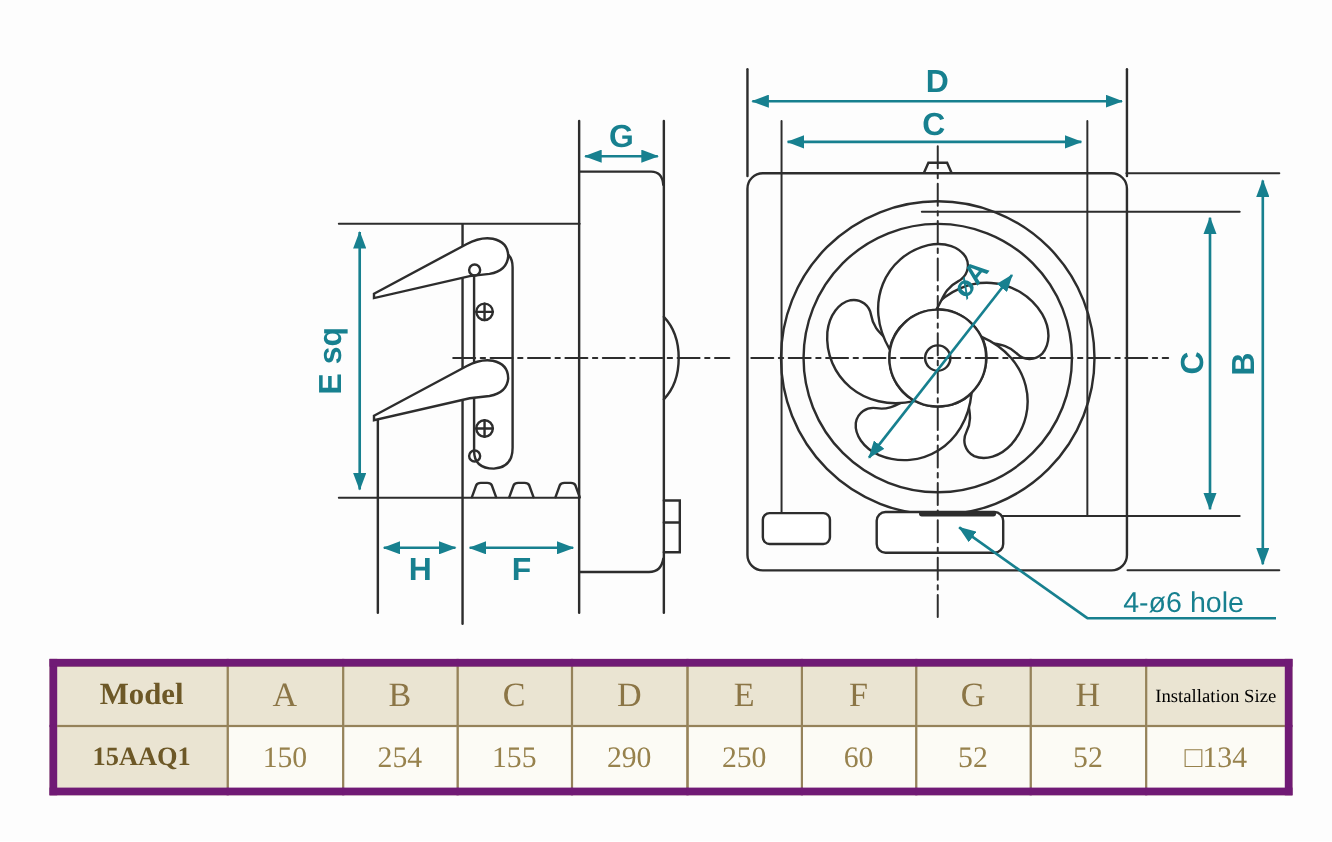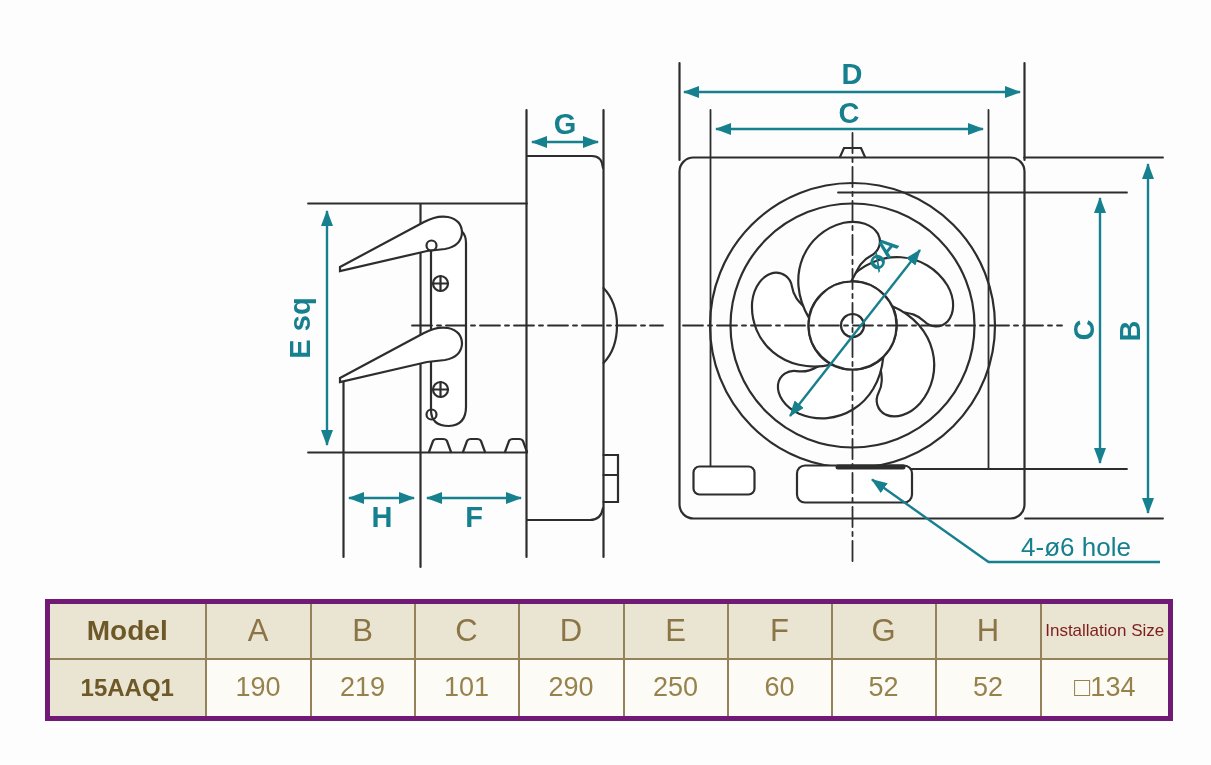--- a/index.html
+++ b/index.html
@@ -4,28 +4,28 @@
 <style>
   html,body{margin:0;padding:0;background:#ffffff;}
   .stage{position:relative;width:1211px;height:765px;background:#fdfdfd;overflow:hidden;
          font-family:"Liberation Sans",sans-serif;}
   .stage svg{position:absolute;left:0;top:0;}
   svg text{font-family:"Liberation Sans",sans-serif;font-weight:bold;fill:#17808F;}
   svg text.note{font-weight:normal;}
 
   .table-wrap{position:absolute;left:45px;top:599px;}
   table.spec{border-collapse:collapse;table-layout:fixed;width:1123px;
-             border:5px solid #701a75;background:#C9BD9C;}
+             border:7px solid #701a75;background:#C9BD9C;font-family:Liberation Serif, serif;}
   table.spec th,table.spec td{border:2px solid #95825A;text-align:center;vertical-align:middle;
              padding:0;overflow:hidden;}
   tr.hdr{height:57px;}
   tr.data{height:60px;}
   tr.hdr th{background:#EAE4D2;color:#8B7546;font-size:31px;font-weight:normal;}
   tr.hdr th.model-h{font-size:28px;font-weight:bold;color:#6D5827;}
-  tr.hdr th.small{font-size:17px;line-height:1.12;font-weight:normal;color:#7f1d1d;margin-top:40px;}
+  tr.hdr th.small{font-size:17px;line-height:1.12;font-weight:normal;color:#000000;margin-top:40px;}
   tr.data td{background:#FCFBF5;color:#97824D;font-size:27px;}
   tr.data td.model{background:#EAE4D2;color:#6D5827;font-weight:bold;font-size:24px;}
 </style>
 </head>
 <body>
 
 <div class="stage">
 
   <svg width="1211" height="600" viewBox="0 0 1211 600">
     <defs>
@@ -165,23 +165,23 @@
         <th>C</th>
         <th>D</th>
         <th>E</th>
         <th>F</th>
         <th>G</th>
         <th>H</th>
         <th class="small">Installation Size</th>
       </tr>
       <tr class="data">
         <td class="model">15AAQ1</td>
-        <td>190</td>
-        <td>219</td>
-        <td>101</td>
+        <td>150</td>
+        <td>254</td>
+        <td>155</td>
         <td>290</td>
         <td>250</td>
         <td>60</td>
         <td>52</td>
         <td>52</td>
         <td>□134</td>
       </tr>
     </tbody>
       </table>
   </div>

